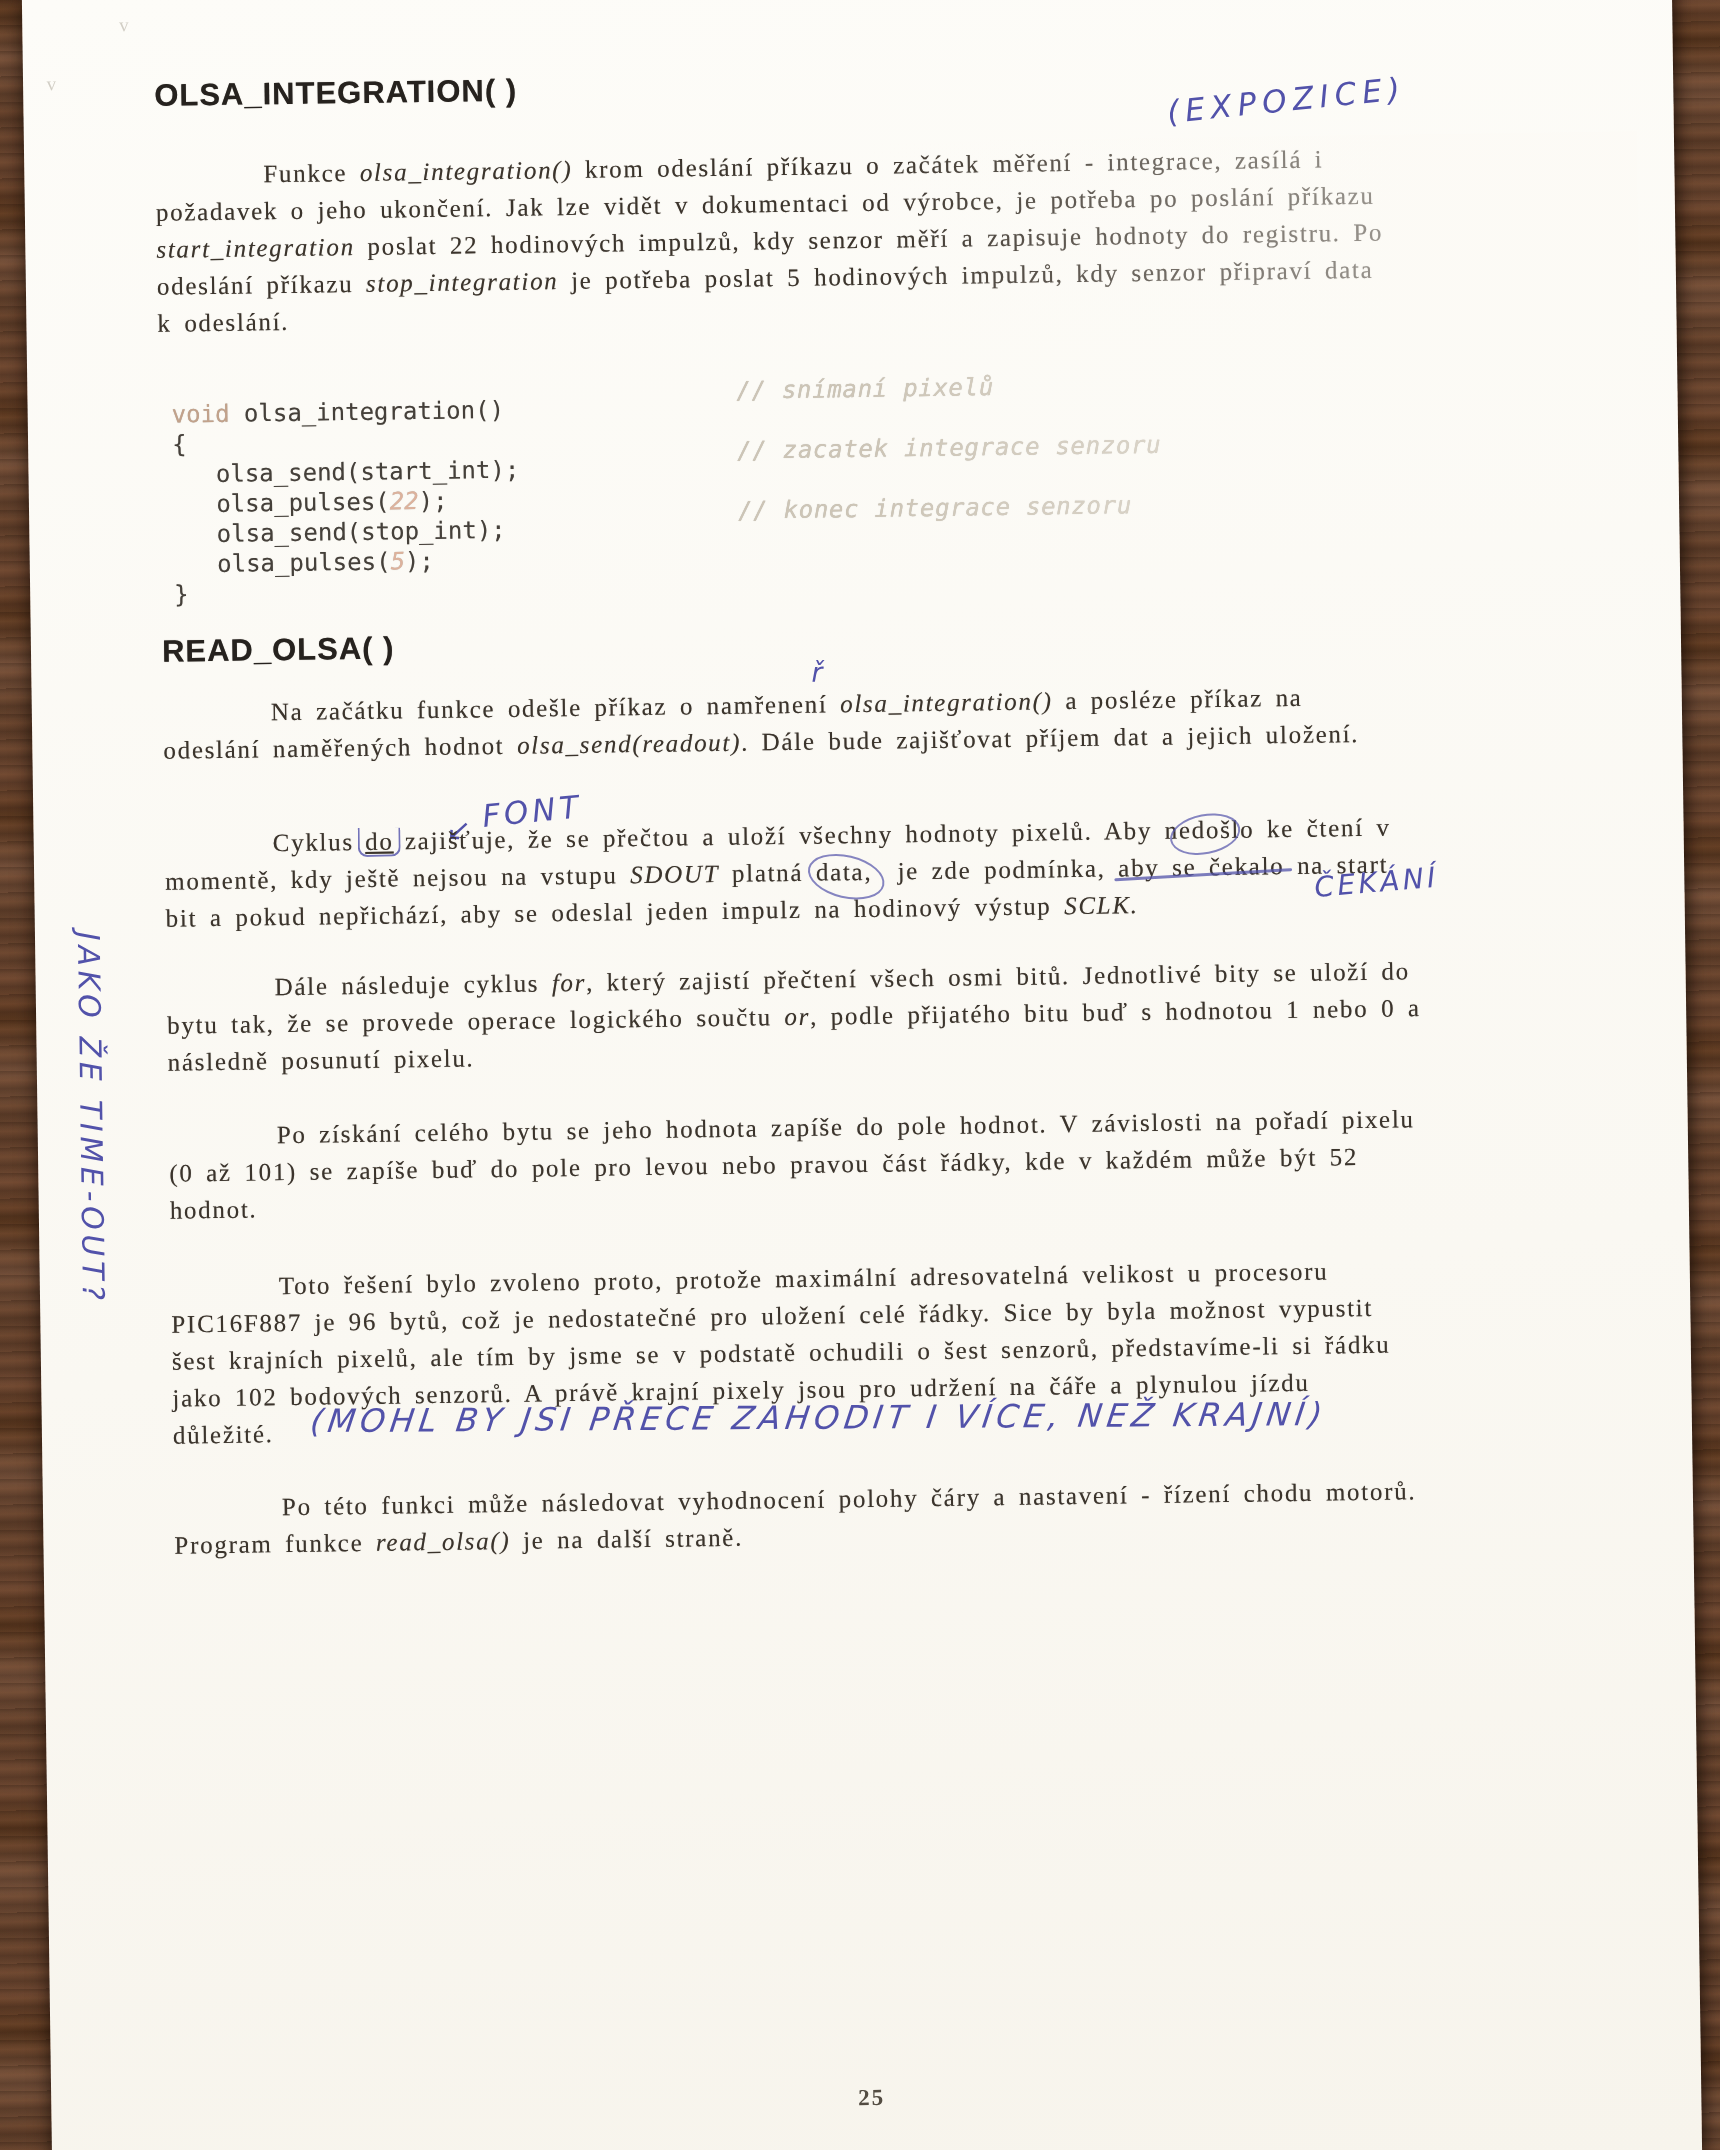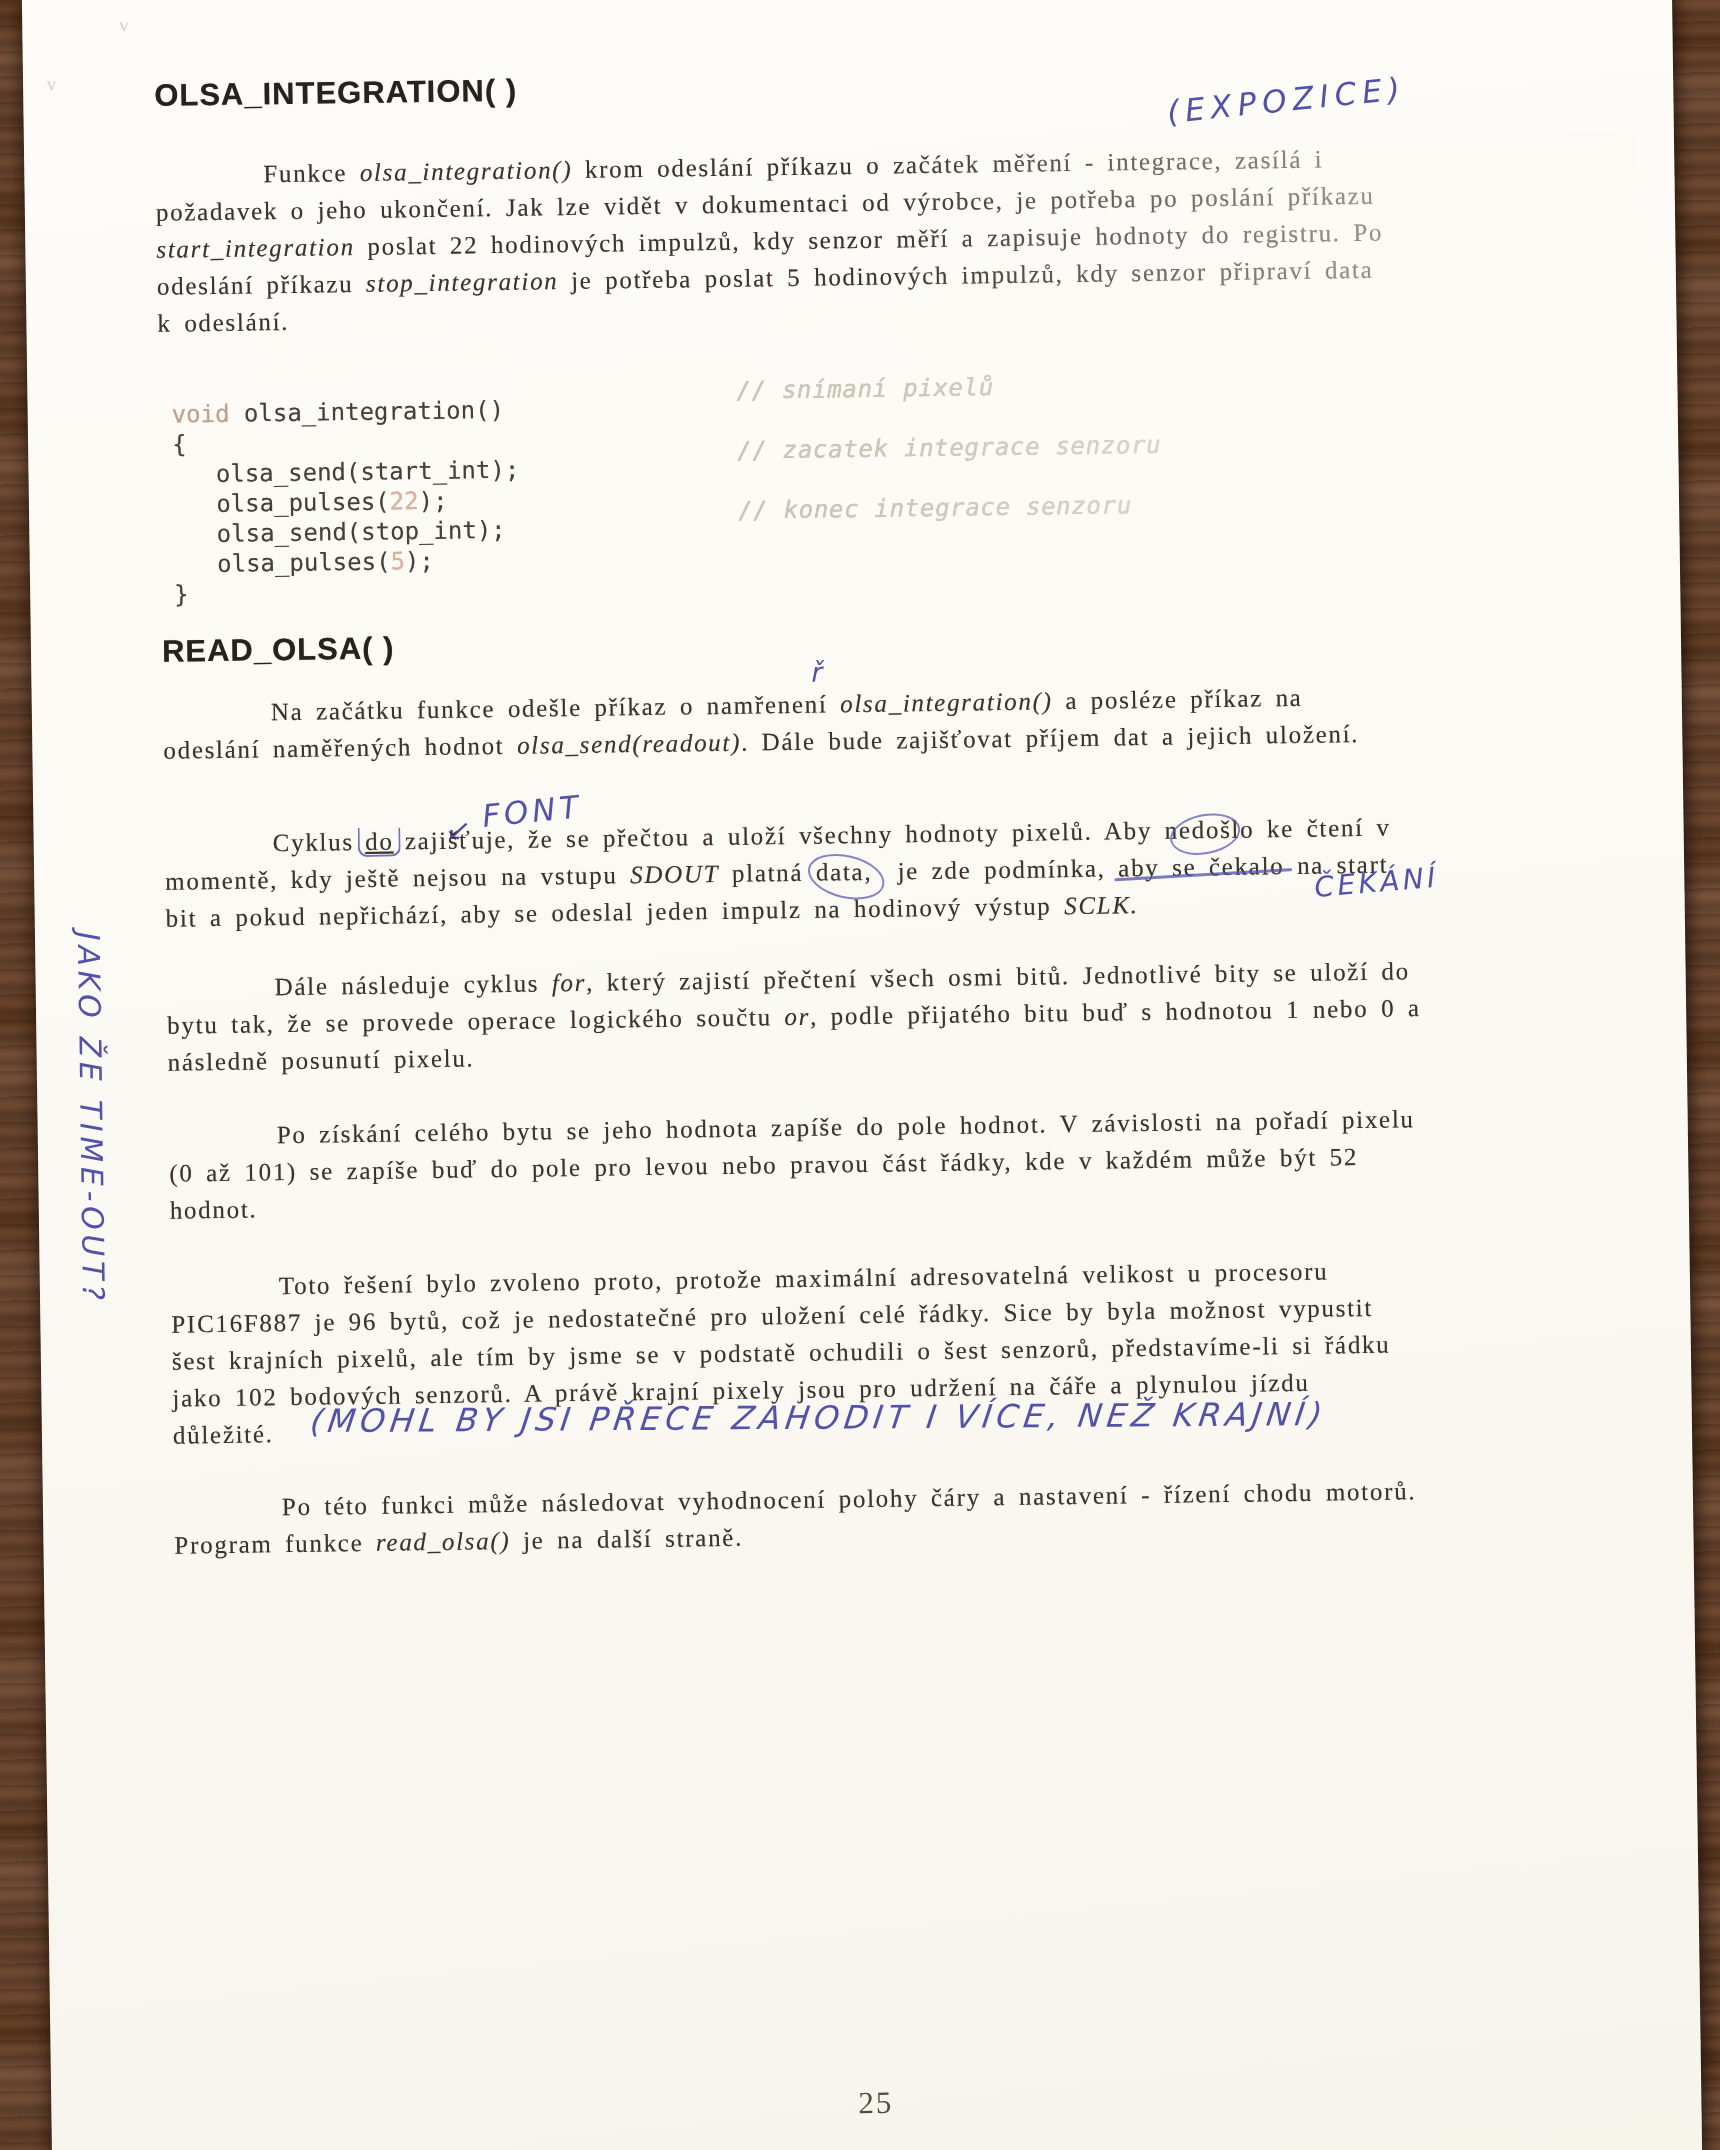--- a/index.html
+++ b/index.html
@@ -25,42 +25,42 @@
   .p2{left:131px;top:698px;}
   .p3{left:131px;top:829px;}
   .p4{left:131px;top:973px;}
   .p5{left:131px;top:1121px;}
   .p6{left:131px;top:1272px;}
   .p7{left:131px;top:1493px;}
   .code{position:absolute;left:144px;top:403px;font-family:"DejaVu Sans Mono","Liberation Mono",monospace;
     font-size:24px;color:#45403a;text-shadow:0 0 0.7px rgba(70,64,58,0.4);}
   .cline{position:relative;height:30px;line-height:30px;white-space:pre;}
   .kw{color:#c2a28b;}
-  .num{color:#ddb29c;}
+  .num{color:#ddb29c;font-style:italic;}
   .ccomment{position:absolute;left:565px;top:-16px;font-style:italic;color:#cdc5b6;letter-spacing:0.7px;}
   .hand{position:absolute;font-family:"DejaVu Sans",sans-serif;color:#5252aa;font-style:italic;}
   .expozice{left:1143px;top:101px;font-size:31px;letter-spacing:6px;transform:rotate(-5deg);}
   .rfix{left:780px;top:669px;font-size:27px;}
   .fontnote{left:413px;top:803px;transform:rotate(-5deg);font-size:31px;letter-spacing:4px;}
   .fontnote .arrow{display:inline-block;transform:rotate(8deg) translateY(10.8px);margin-right:6.7px;font-size:30px;}
   .cekani{left:1280px;top:886px;font-size:28px;letter-spacing:3.4px;transform:rotate(-4deg);}
   .bignote{left:269px;top:1411px;font-size:32px;letter-spacing:4.7px;white-space:nowrap;
     transform:rotate(0.4deg) skewX(-8deg);}
   .margin-note{left:71px;top:934px;width:457px;transform:rotate(90deg);transform-origin:0 0;
     font-size:30px;letter-spacing:4.7px;white-space:nowrap;}
   .inkbox{color:#3b342c;border:2px solid rgba(82,82,170,0.8);border-top:none;
     border-radius:0 0 9.4px 9.4px;padding:0 5.4px;margin:0 4px;text-decoration:underline;}
   .inkstrike{position:relative;}
   .inkstrike::after{content:"";position:absolute;left:-4px;right:-8px;top:20px;height:3.4px;
     background:rgba(82,82,170,0.75);transform:rotate(-2.5deg);border-radius:2.7px;}
   .ink-ellipse{position:absolute;border:2px solid rgba(82,82,170,0.7);border-radius:50%;}
   .e1{left:1136px;top:832px;width:67px;height:36px;transform:rotate(-10deg);}
   .e2{left:773px;top:868px;width:74px;height:39px;transform:rotate(14deg);}
   .pagenum{position:absolute;left:807px;top:2098px;font-family:"Liberation Serif",serif;
-    font-size:31px;color:#534c42;letter-spacing:2px;}
+    font-size:23px;color:#534c42;letter-spacing:2px;font-weight:bold;}
   .bleed{position:absolute;font-family:"Liberation Serif",serif;color:#a8a294;opacity:0.5;font-size:19px;}
   .b1{left:97px;top:17px;}
   .b2{left:23.5px;top:75px;}
   .fade-overlay{position:absolute;left:840px;top:155px;width:773px;height:504px;pointer-events:none;
     background:linear-gradient(to right, rgba(252,250,245,0) 0%, rgba(252,250,245,0.5) 70%);}
 </style>
 </head>
 <body>
 
 <div class="stage">

